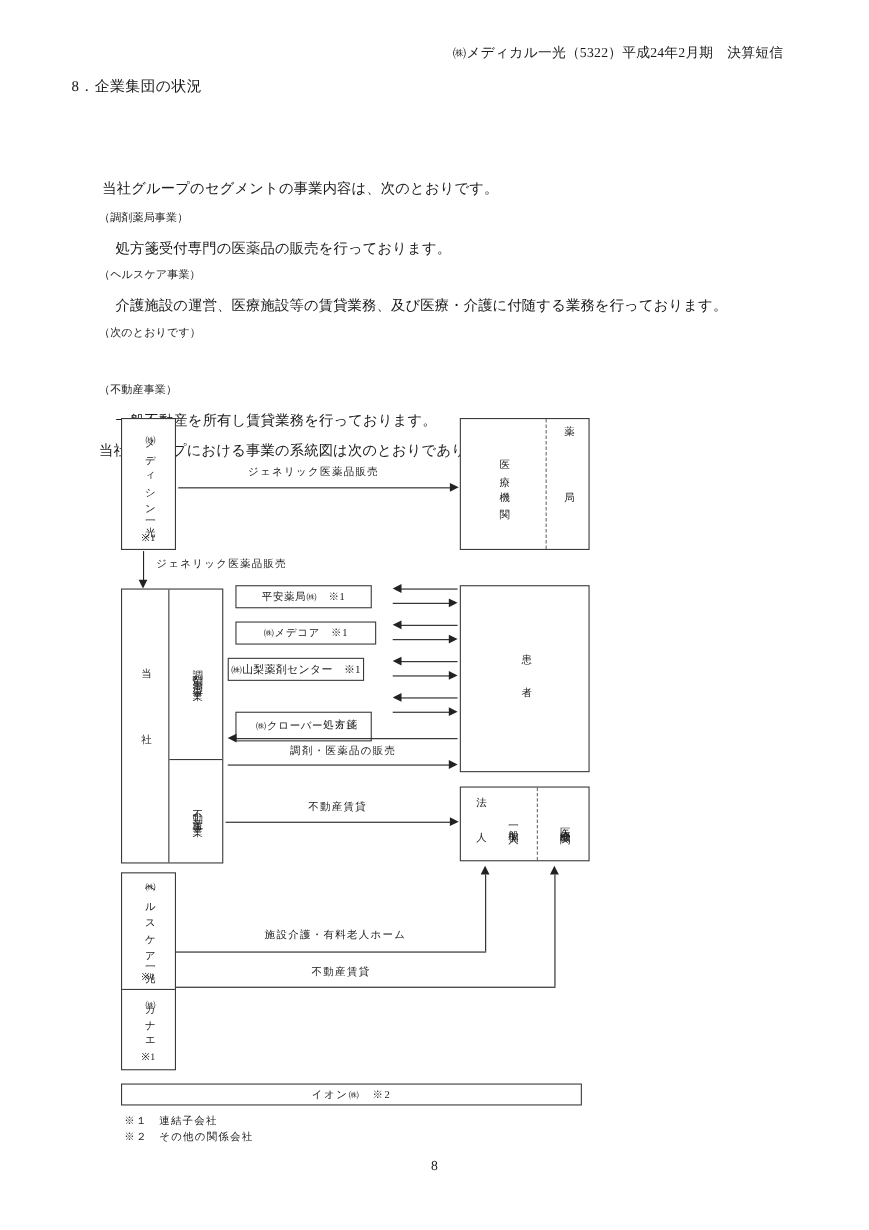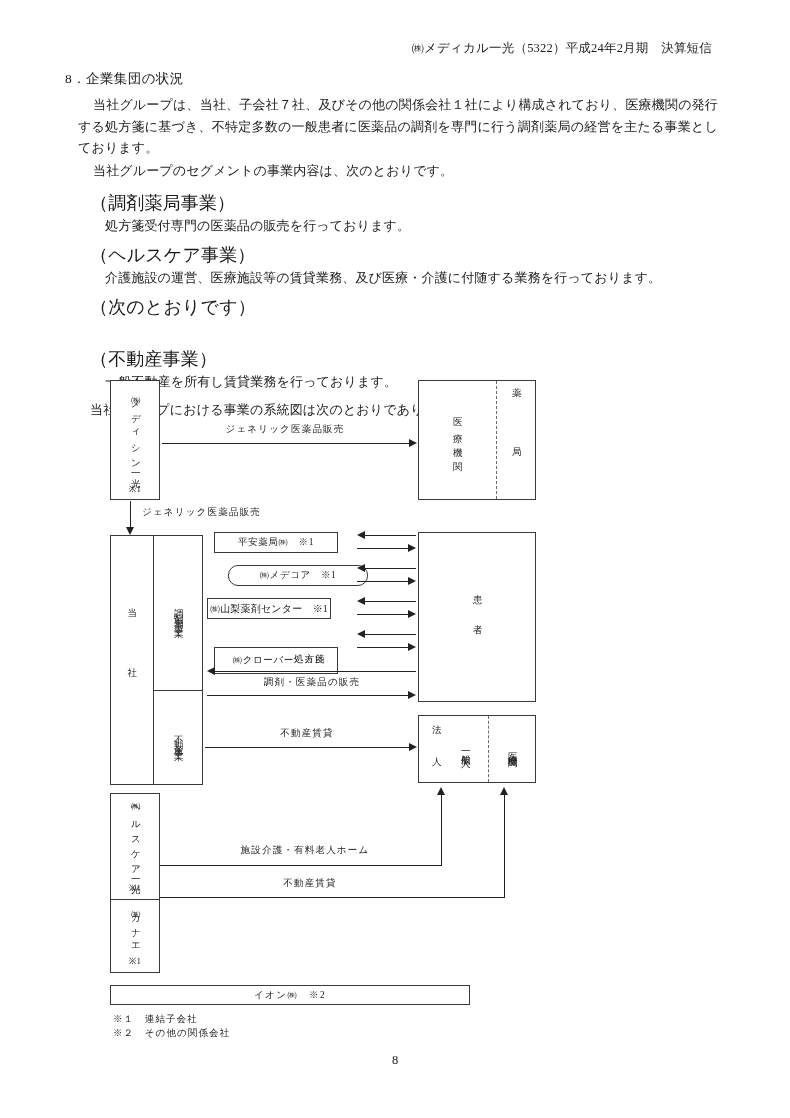--- a/index.html
+++ b/index.html
@@ -50,21 +50,21 @@
     text-align: justify;
   }
   .para.indent { text-indent: 15px; }
 
   .p-lead   { top: 94px; }
   .p-seg    { top: 160px; }
 
   .seg-head {
     position: absolute;
     left: 90px;
-    font-size: 18px;
+    font-size: 10px;
     letter-spacing: 0.15px;
   }
   .seg-body {
     position: absolute;
     left: 105px;
     font-size: 13px;
     letter-spacing: 0.15px;
     width: 630px;
   }
   .p-closing { top: 347px; left: 90px; }
@@ -191,21 +191,20 @@
 </style>
 </head>
 <body>
 
 <div class="page">
 
   <div class="doc-header">㈱メディカル一光（5322）平成24年2月期　決算短信</div>
 
   <div class="section-title">8．企業集団の状況</div>
 
-  <div class="para indent p-lead">当社グループは、当社、子会社７社、及びその他の関係会社１社により構成されており、医療機関の発行する処方箋に基づき、不特定多数の一般患者に医薬品の調剤を専門に行う調剤薬局の経営を主たる事業としております。</div>
 
   <div class="para indent p-seg">当社グループのセグメントの事業内容は、次のとおりです。</div>
 
   <div class="seg-head" style="top:191px;">（調剤薬局事業）</div>
   <div class="seg-body" style="top:217px;">処方箋受付専門の医薬品の販売を行っております。</div>
 
   <div class="seg-head" style="top:243px;">（ヘルスケア事業）</div>
   <div class="seg-body" style="top:269px;">介護施設の運営、医療施設等の賃貸業務、及び医療・介護に付随する業務を行っております。</div>
 
   <div class="seg-head" style="top:295px;">（次のとおりです）</div>
@@ -247,21 +246,21 @@
       <span class="vtext" style="letter-spacing:60px;">当社</span>
     </div>
     <div class="vcell" style="left:154px; top:161px; width:48px; height:154px;">
       <span class="vtext">調剤薬局事業</span>
     </div>
     <div class="vcell" style="left:154px; top:316px; width:48px; height:93px;">
       <span class="vtext">不動産事業</span>
     </div>
 
     <div class="sub-box" style="left:214px; top:157px; width:124px; height:21px;">平安薬局㈱　※1</div>
-    <div class="sub-box" style="left:228px; top:190px; width:140px; height:21px;border-radius:10px;">㈱メデコア　※1</div>
+    <div class="sub-box" style="left:214px; top:190px; width:128px; height:21px;">㈱メデコア　※1</div>
     <div class="sub-box" style="left:207px; top:223px; width:124px; height:21px; font-size:10px; letter-spacing:0.2px;">㈱山梨薬剤センター　※1</div>
     <div class="sub-box" style="left:214px; top:256px; width:124px; height:27px;margin-top:16px;">㈱クローバー　※1</div>
 
     <div class="box" style="left:418px; top:157px; width:118px; height:170px;"></div>
     <div class="vcell" style="left:418px; top:157px; width:118px; height:170px;">
       <span class="vtext" style="letter-spacing:30px;">患者</span>
     </div>
 
     <div class="head-l" style="left:357px; top:156px;"></div>
     <div class="arr-h" style="left:364px; top:160px; width:52px;"></div>
@@ -321,21 +320,21 @@
     <div class="arr-label" style="left:190px; top:469px; width:230px;">施設介護・有料老人ホーム</div>
     <div class="arr-h" style="left:160px; top:490px; width:282px;"></div>
     <div class="arr-v" style="left:441px; top:420px; height:70px;"></div>
     <div class="head-u" style="left:437px; top:412px;"></div>
 
     <div class="arr-label" style="left:215px; top:502px; width:190px;">不動産賃貸</div>
     <div class="arr-h" style="left:160px; top:522px; width:345px;"></div>
     <div class="arr-v" style="left:504px; top:420px; height:102px;"></div>
     <div class="head-u" style="left:500px; top:412px;"></div>
 
-    <div class="sub-box" style="left:110px; top:610px; width:360px; height:20px; letter-spacing:1.4px;">イオン㈱　※2</div>
+    <div class="sub-box" style="left:110px; top:610px; width:419px; height:20px; letter-spacing:1.4px;">イオン㈱　※2</div>
 
     <div class="footnote" style="left:113px; top:638px;">※１　連結子会社</div>
     <div class="footnote" style="left:113px; top:652px;">※２　その他の関係会社</div>
 
   </div>
 
   <div class="page-number">8</div>
 
 </div>
 

